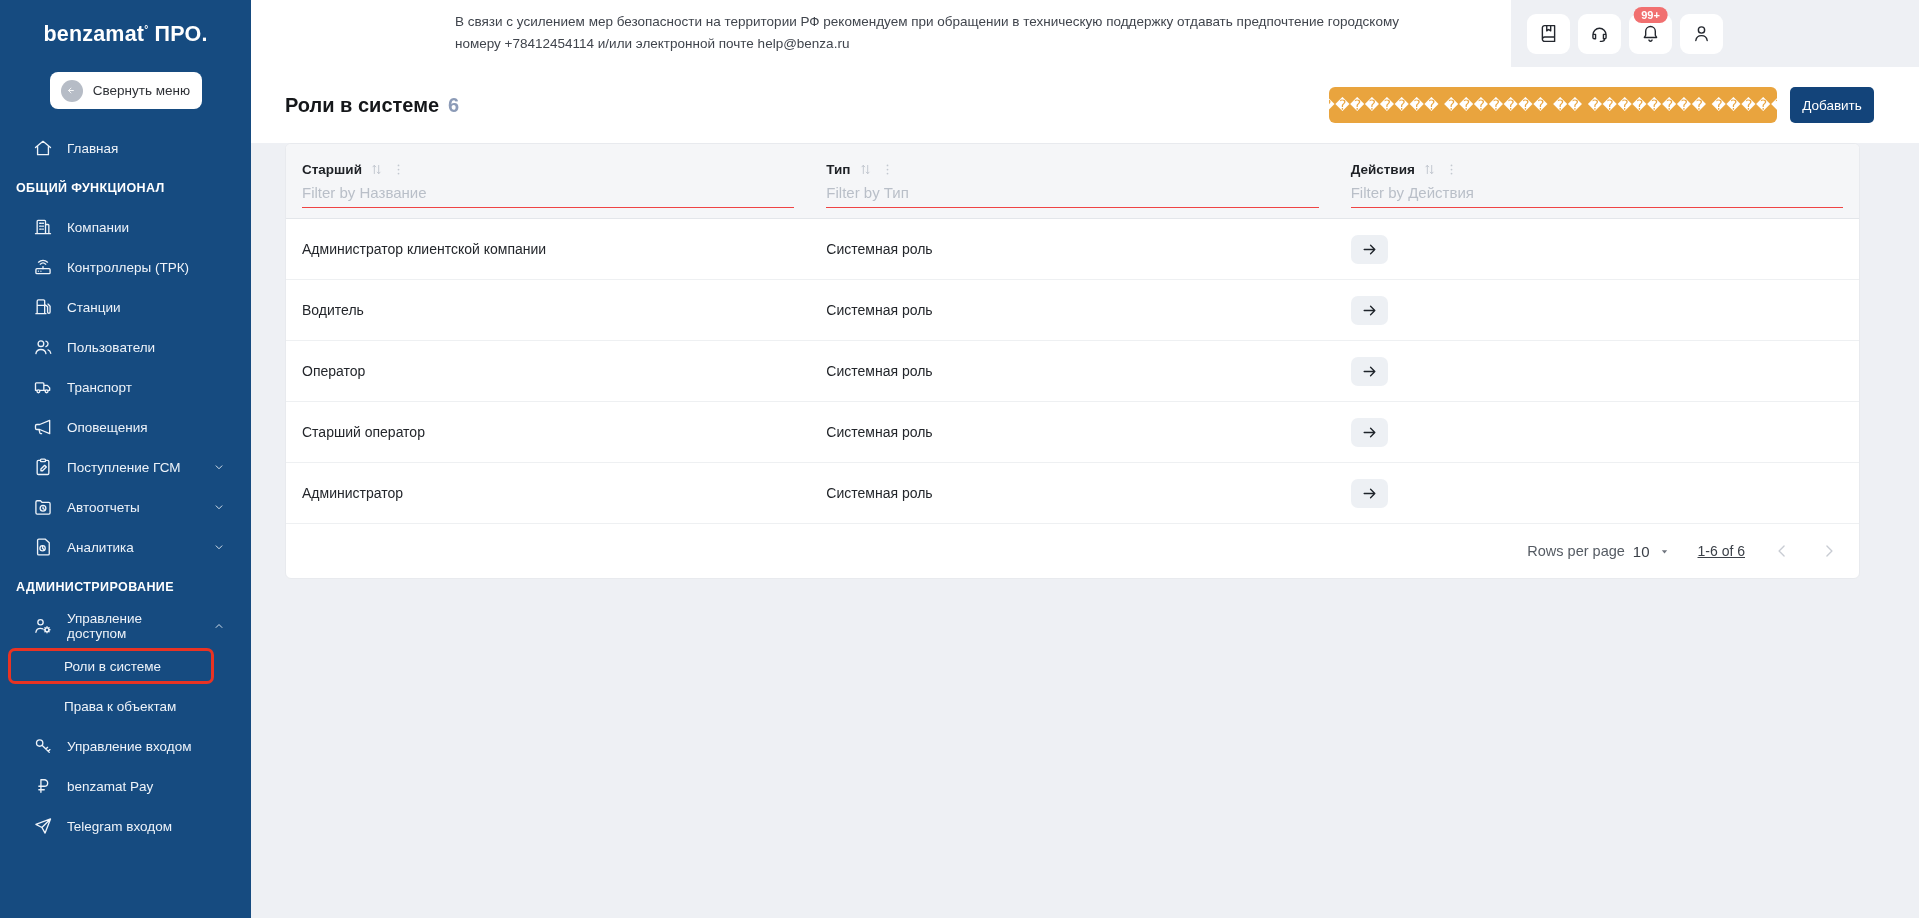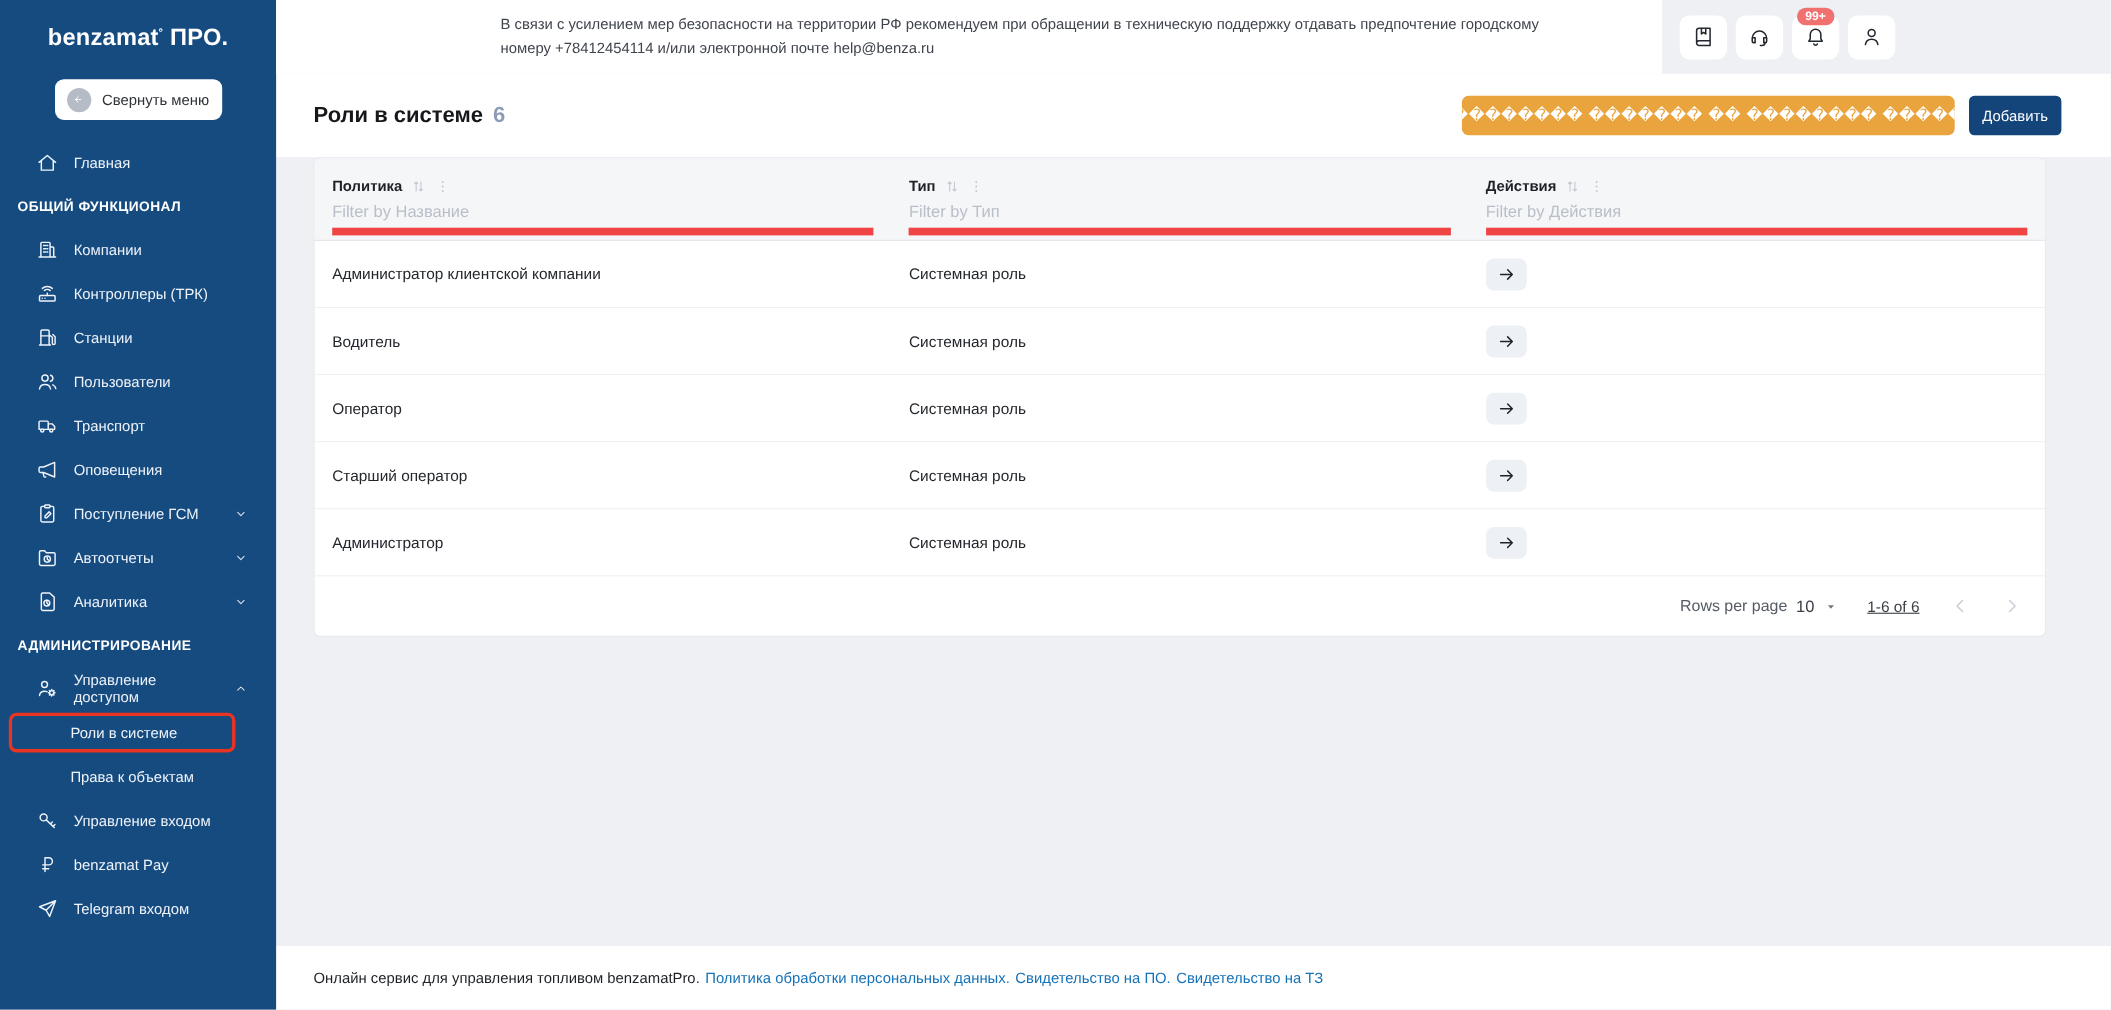--- a/index.html
+++ b/index.html
@@ -51,21 +51,21 @@
 
   .content { flex:1; background:#eef0f4; padding-left:34px; }
   .card { width:1575px; background:#fff; border:1px solid #e8eaee; border-radius:6px; overflow:hidden; }
 
   .thead { background:#f5f6f8; display:grid; grid-template-columns:1fr 1fr 1fr; height:75px; padding-top:13px; border-bottom:1px solid #e3e6ea; }
   .thcol { padding:0 16px; }
   .thtop { display:flex; align-items:center; gap:7px; height:24px; }
   .thlabel { font-size:13.5px; font-weight:700; color:#1e2126; }
   .hicon { color:#c3c8d0; cursor:pointer; }
   .hicon svg { width:15px; height:15px; }
-  .fil { border:none; border-bottom:7px solid #ef4444; width:100%; font-size:15px; padding:3px 0 6px; color:#333;
+  .fil { border:none; border-bottom:1px solid #ef4444; width:100%; font-size:15px; padding:3px 0 6px; color:#333;
     outline:none; background:transparent; font-family:inherit; }
   .fil::placeholder { color:#b9bfc8; }
 
   .trow { display:grid; grid-template-columns:1fr 1fr 1fr; height:61px; align-items:center; border-bottom:1px solid #eef0f2;
     font-size:14px; color:#23262b; }
   .tcell { padding:0 16px; }
   .arrow-btn { width:37px; height:29px; background:#edf0f4; border:none; border-radius:7px; margin-left:16px;
     display:flex; align-items:center; justify-content:center; color:#1f242b; cursor:pointer; }
   .arrow-btn svg { width:17px; height:17px; }
 
@@ -302,21 +302,21 @@
     <button class="add-btn">Добавить</button>
   </div>
 
   <div class="content">
     <div class="card">
 
       <div class="thead">
 
           <div class="thcol">
             <div class="thtop">
-              <span class="thlabel">Политика</span>
+              <span class="thlabel">Старший</span>
               <span class="hicon">
                 <svg viewBox="0 0 24 24" fill="none" stroke="currentColor" stroke-width="1.6" stroke-linecap="round" stroke-linejoin="round">
                   <path d="M8.5 5.5v13M8.5 5.5 6.2 7.8M8.5 5.5l2.3 2.3M15.5 18.5V5.5M15.5 18.5l-2.3-2.3M15.5 18.5l2.3-2.3"></path>
                 </svg>
               </span>
               <span class="hicon">
                 <svg viewBox="0 0 24 24" fill="currentColor">
                   <circle cx="12" cy="5.5" r="1.4"></circle>
                   <circle cx="12" cy="12" r="1.4"></circle>
                   <circle cx="12" cy="18.5" r="1.4"></circle>
@@ -454,20 +454,14 @@
                 <path d="M14.5 6l-6 6 6 6"></path>
               </svg></span></button>
         <button class="pag-btn"><span><svg viewBox="0 0 24 24" fill="none" stroke="currentColor" stroke-width="1.6" stroke-linecap="round" stroke-linejoin="round">
                 <path d="M9.5 6l6 6-6 6"></path>
               </svg></span></button>
       </div>
 
     </div>
   </div>
 
-  <div class="footer">
-    <span>Онлайн сервис для управления топливом benzamatPro.</span>
-    <span>
-      
-    <a class="flink" href="#">Политика обработки персональных данных.</a><a class="flink" href="#">Свидетельство на ПО.</a><a class="flink" href="#">Свидетельство на ТЗ</a></span>
-  </div>
 
 </div>
 
 </body></html>

